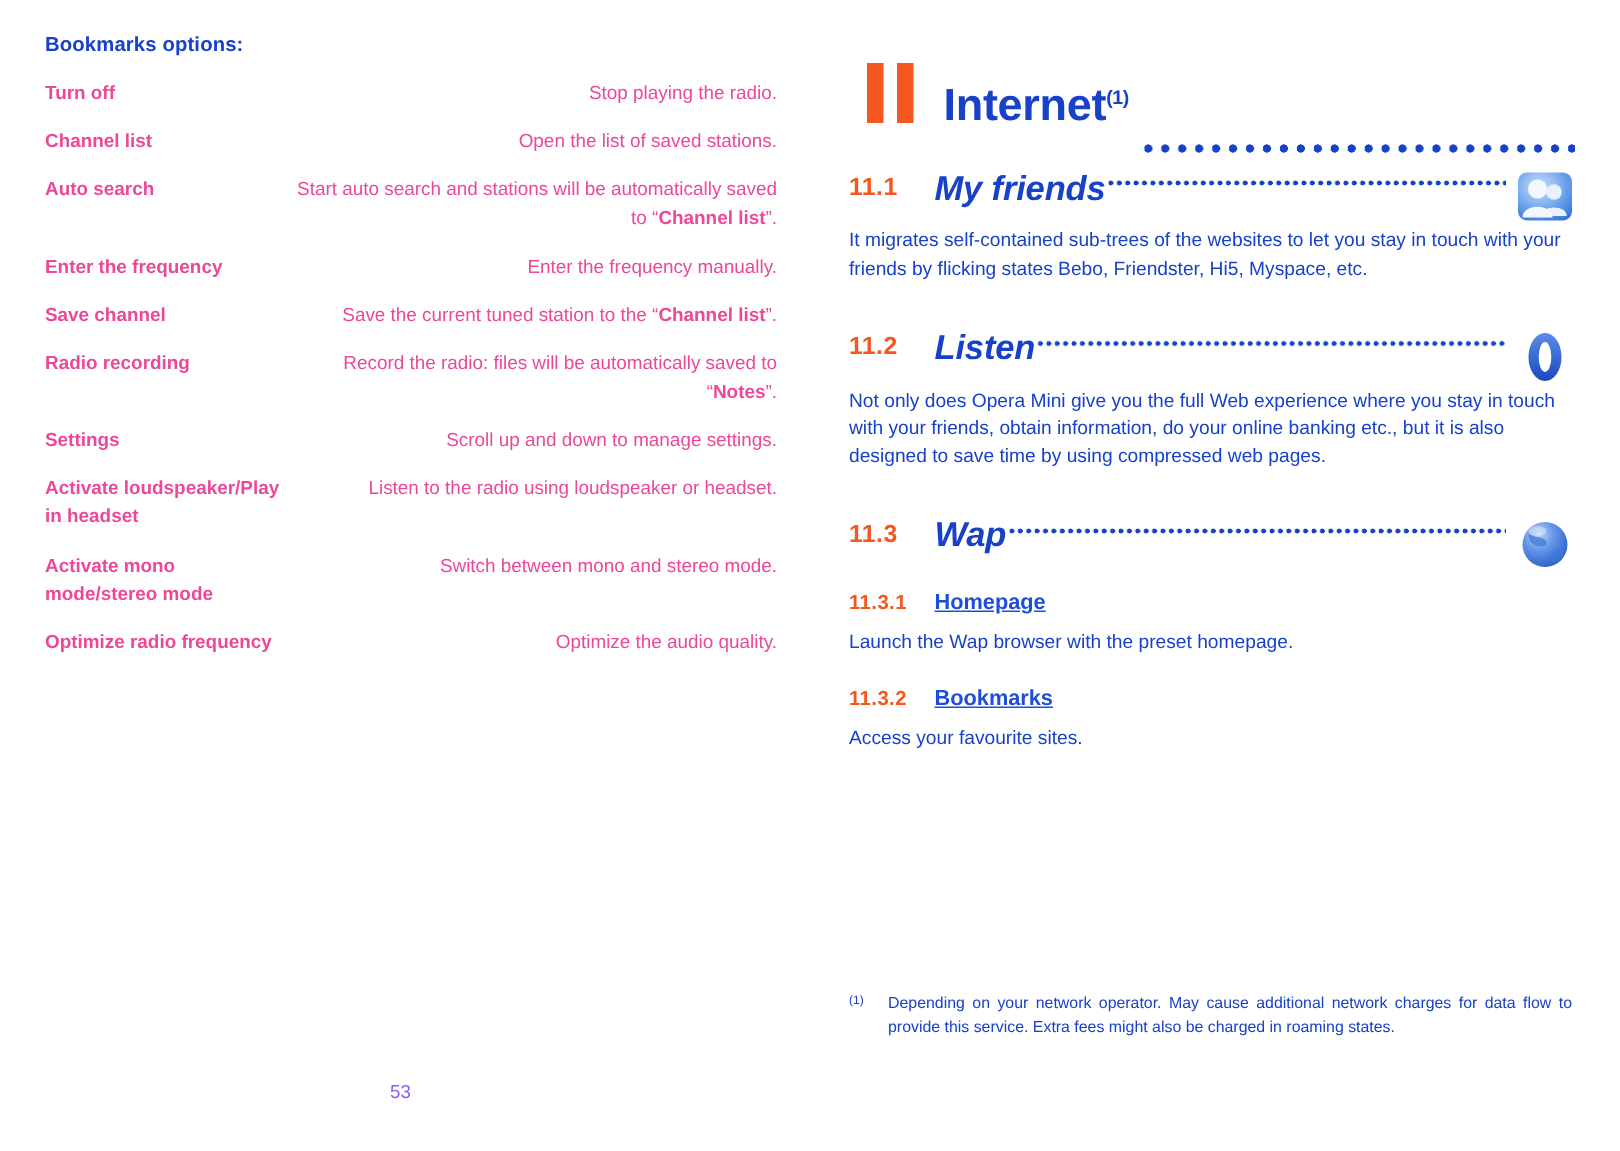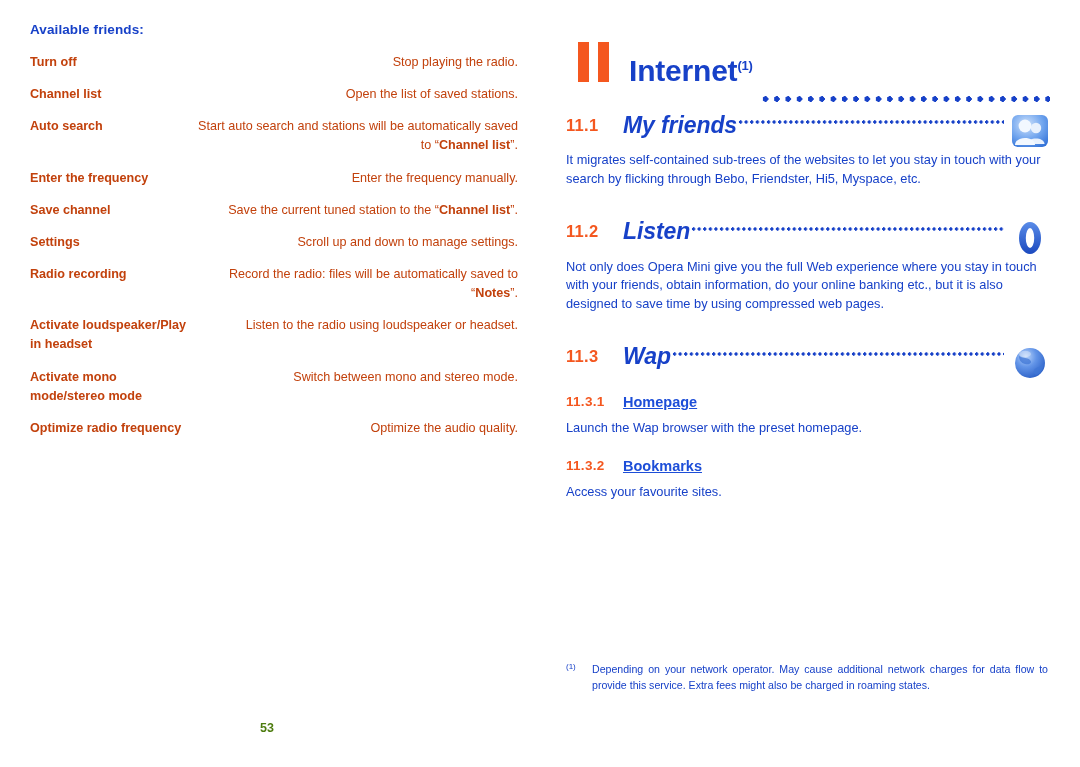--- a/index.html
+++ b/index.html
@@ -43,21 +43,21 @@
   .opt-table {
     border-collapse: collapse;
     width: 482px;
     table-layout: fixed;
   }
   .opt-table td {
     vertical-align: top;
     padding: 0 0 13px 0;
     font-size: 12.6px;
     line-height: 1.52;
-    color: #c2410c;
+    color: #ec4899;
   }
   .opt-term {
     width: 158px;
     font-weight: bold;
     padding-right: 6px !important;
   }
   .opt-desc { width: 324px; text-align: right; }
   .opt-desc b { font-weight: bold; }
 
   
@@ -196,33 +196,33 @@
   .footnote-text {
     flex: 1;
     text-align: justify;
   }
 
   
   .folio {
     position: absolute;
     bottom: 32px;
     font-size: 12.5px;
-    font-weight: bold;
-    color: #4d7c0f;
+    font-weight: normal;
+    color: #8b5cf6;
   }
   .folio-left  { left: 260px; }
 </style>
 </head>
 <body>
 
 <div class="spread">
 
   <div class="page page-left">
 
-    <div class="avail-heading">Available friends:</div>
+    <div class="avail-heading">Bookmarks options:</div>
 
     <table class="opt-table">
       <tbody>
         <tr>
           <td class="opt-term">Turn off</td>
           <td class="opt-desc">Stop playing the radio.</td>
         </tr>
         <tr>
           <td class="opt-term">Channel list</td>
           <td class="opt-desc">Open the list of saved stations.</td>
@@ -233,26 +233,26 @@
         </tr>
         <tr>
           <td class="opt-term">Enter the frequency</td>
           <td class="opt-desc">Enter the frequency manually.</td>
         </tr>
         <tr>
           <td class="opt-term">Save channel</td>
           <td class="opt-desc">Save the current tuned station to the “<b>Channel list</b>”.</td>
         </tr>
         <tr>
+          <td class="opt-term">Radio recording</td>
+          <td class="opt-desc">Record the radio: files will be automatically saved to “<b>Notes</b>”.</td>
+        </tr>
+        <tr>
           <td class="opt-term">Settings</td>
           <td class="opt-desc">Scroll up and down to manage settings.</td>
-        </tr>
-        <tr>
-          <td class="opt-term">Radio recording</td>
-          <td class="opt-desc">Record the radio: files will be automatically saved to “<b>Notes</b>”.</td>
         </tr>
         <tr>
           <td class="opt-term">Activate loudspeaker/Play in headset</td>
           <td class="opt-desc">Listen to the radio using loudspeaker or headset.</td>
         </tr>
         <tr>
           <td class="opt-term">Activate mono mode/stereo mode</td>
           <td class="opt-desc">Switch between mono and stereo mode.</td>
         </tr>
         <tr>
@@ -291,21 +291,21 @@
               </radialGradient>
             </defs>
             <rect x="2" y="1" width="36" height="32" rx="6" fill="url(#gFriends)"></rect>
             <circle cx="26" cy="14" r="5.2" fill="#e8f1fd"></circle>
             <path d="M17.5 30 C17.5 22.5 34.5 22.5 34.5 30 Z" fill="#e8f1fd"></path>
             <circle cx="15" cy="12" r="6.4" fill="#f2f8ff"></circle>
             <path d="M5 31 C5 21.5 25 21.5 25 31 Z" fill="#f2f8ff"></path>
           </svg>
         </span>
       </div>
-      <p class="body-para">It migrates self-contained sub-trees of the websites to let you stay in touch with your search by flicking through Bebo, Friendster, Hi5, Myspace, etc.</p>
+      <p class="body-para">It migrates self-contained sub-trees of the websites to let you stay in touch with your friends by flicking states Bebo, Friendster, Hi5, Myspace, etc.</p>
     </div>
 
     <div class="section">
       <div class="section-head">
         <span class="sec-num">11.2</span>
         <span class="sec-title">Listen</span>
         <span class="sec-dots"></span>
         <span class="sec-icon">
           <svg width="40" height="34" viewBox="0 0 40 34">
             <defs>

